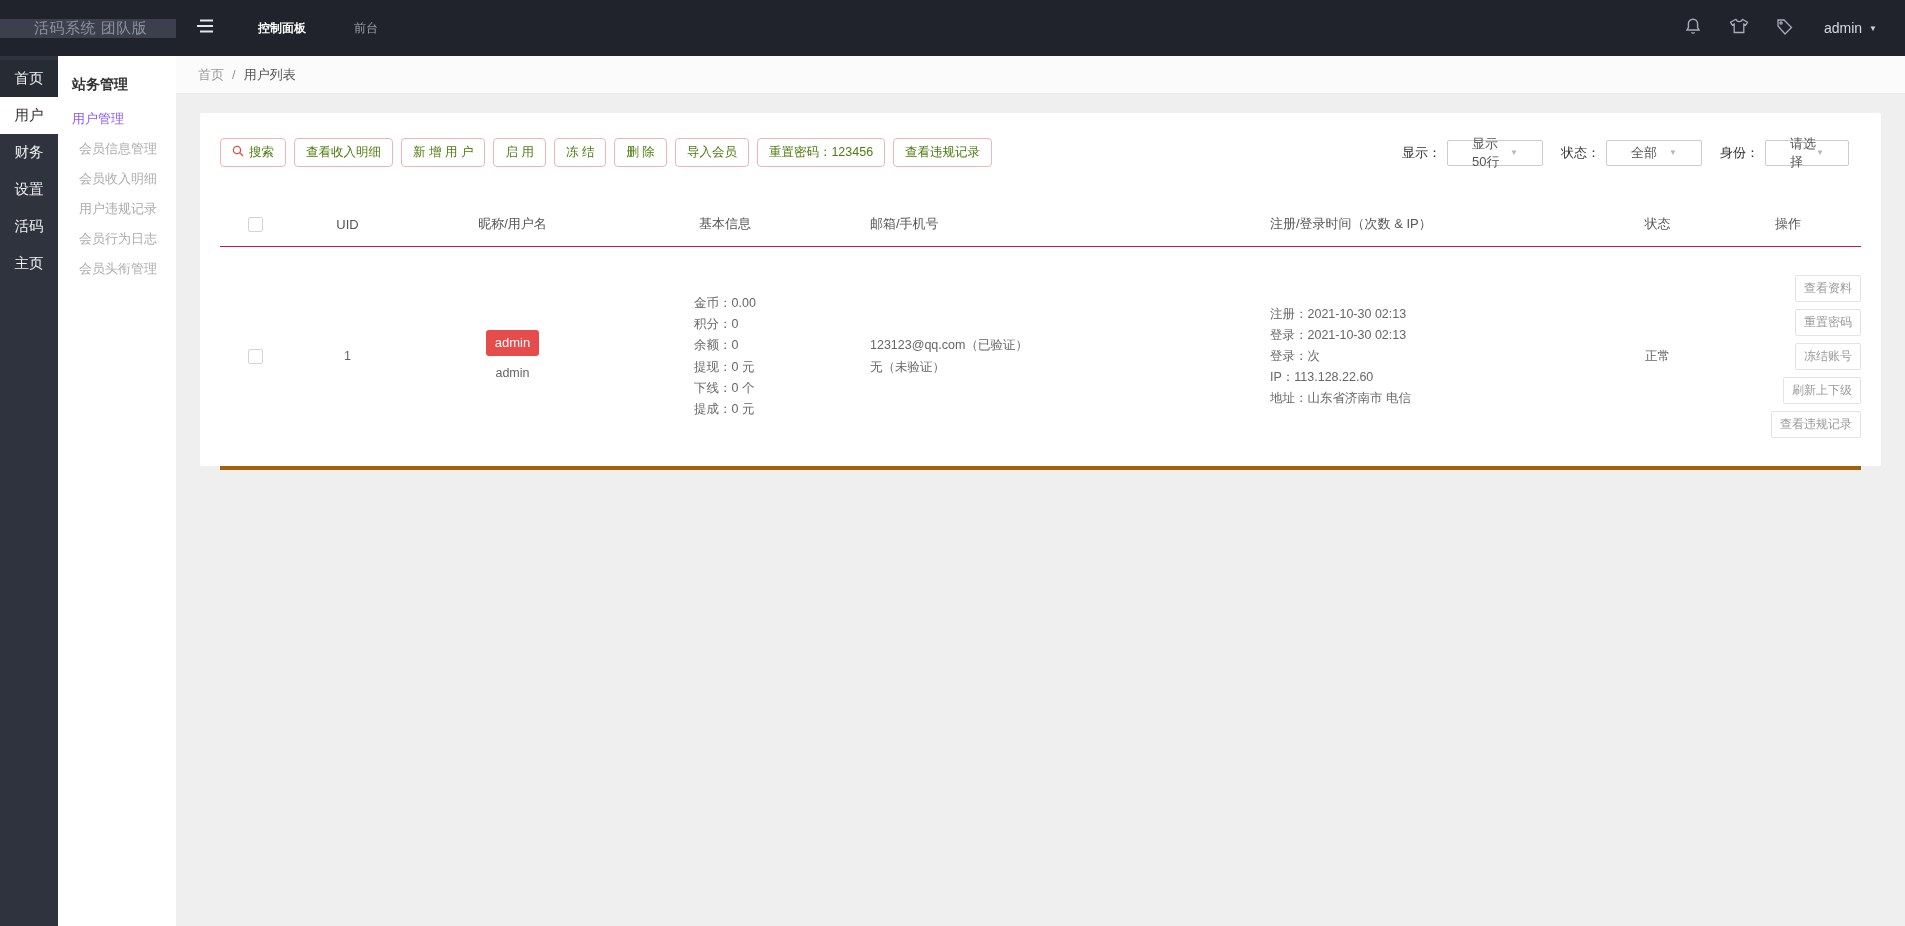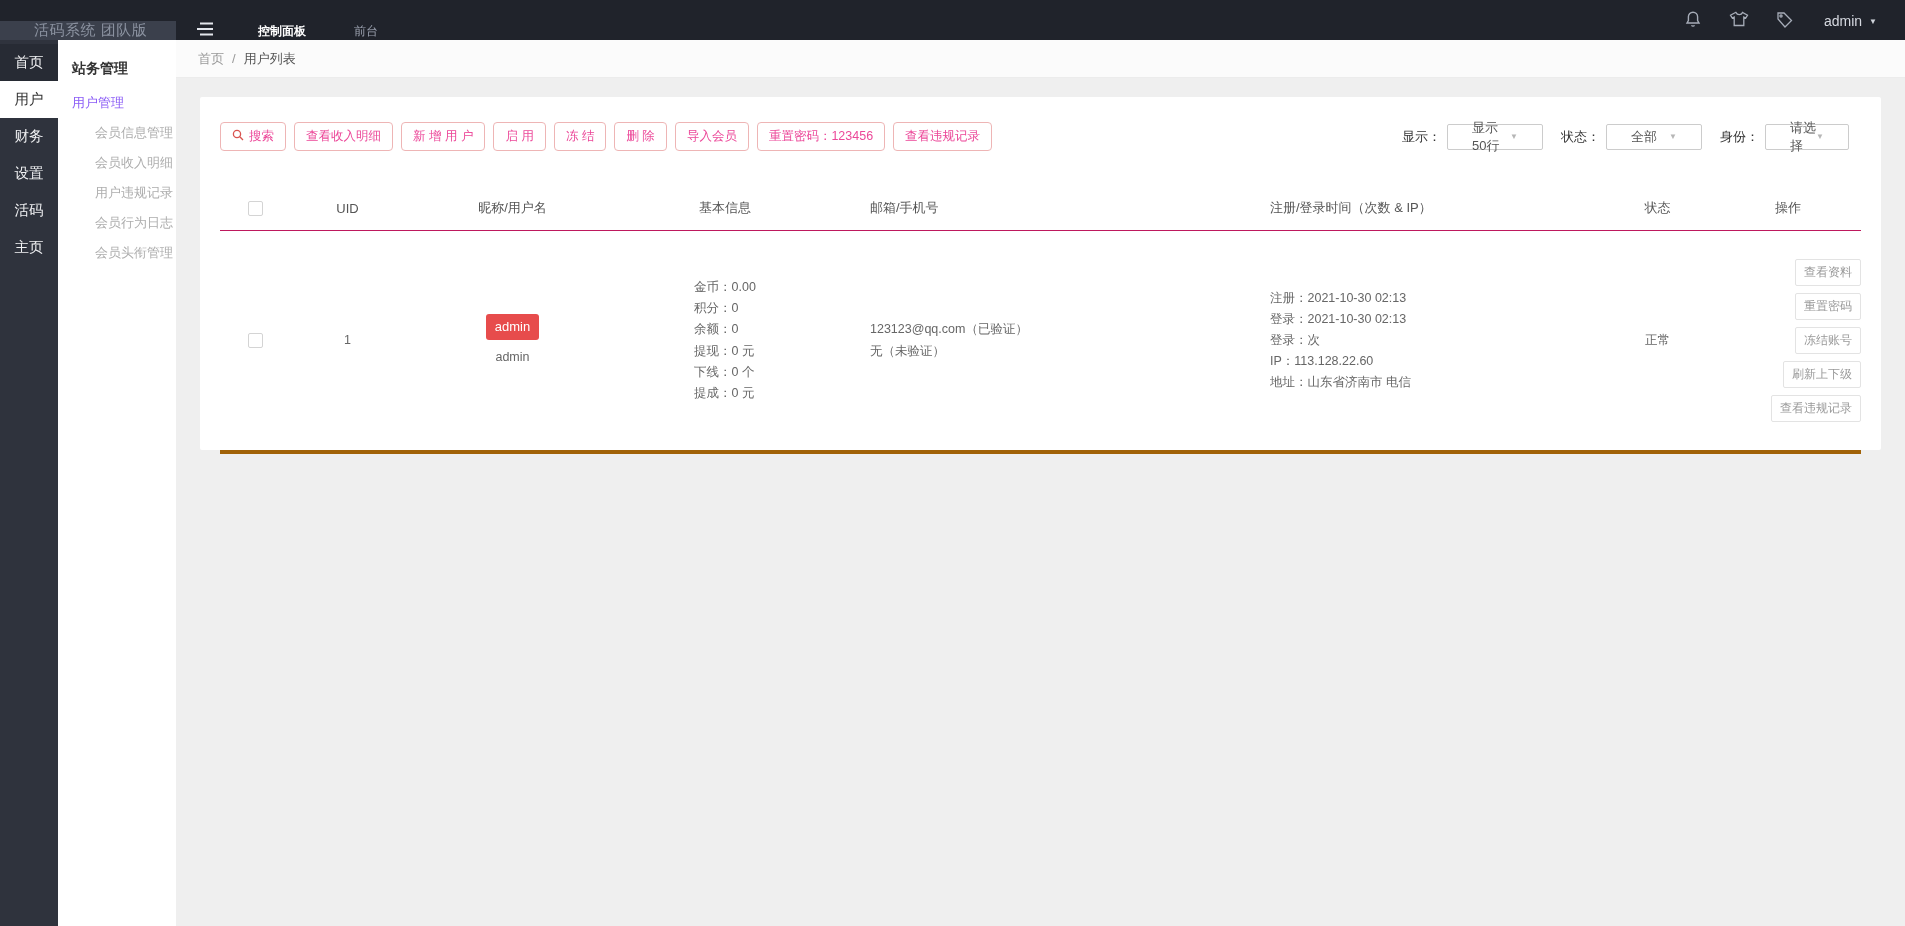--- a/index.html
+++ b/index.html
@@ -1,20 +1,20 @@
 <!DOCTYPE html>
 <html><head>
 <meta charset="utf-8">
 <style>
   * { margin:0; padding:0; box-sizing:border-box; }
   html,body { width:1905px; height:926px; overflow:hidden;
     font-family:"Liberation Sans","DejaVu Sans",sans-serif; background:#efefef; }
 
   
-  .topbar { height:40px; display:flex; align-items:flex-end; background:#20232b; }
+  .topbar { height:56px; display:flex; align-items:center; background:#20232b; }
   .logo { width:176px; background:#3b404c; color:#8b92a0; font-size:15px;
     display:flex; align-items:center; padding-left:34px; letter-spacing:.5px; }
   .menu-toggle { width:58px; display:flex; align-items:center; justify-content:center; cursor:pointer; }
   .top-nav { display:flex; align-items:stretch; }
   .top-nav-item { display:flex; align-items:center; padding:0 24px; font-size:12px;
     color:#9aa0ae; cursor:pointer; }
   .top-nav-item.active { color:#fff; font-weight:bold; }
   .top-right { margin-left:auto; display:flex; align-items:center; padding-right:18px; }
   .top-icon-btn { width:46px; height:38px; display:flex; align-items:center; justify-content:center; cursor:pointer; }
   .user-menu { display:flex; align-items:center; gap:7px; color:#d6d9e0; font-size:14px;
@@ -26,36 +26,36 @@
 
   .rail { width:58px; background:#2f333d; flex-shrink:0; padding-top:4px; }
   .rail-item { height:37px; display:flex; align-items:center; justify-content:center;
     color:#f0f1f3; font-size:14.5px; cursor:pointer; }
   .rail-item.home { background:#272b34; }
   .rail-item.active { background:#ffffff; color:#333; }
 
   .submenu { width:118px; background:#ffffff; flex-shrink:0; padding-top:12px; }
   .submenu-header { padding:8px 0 10px 14px; color:#333; font-size:14px; font-weight:bold; cursor:pointer; }
   .submenu-item { padding:6px 0 6px 14px; font-size:13px; color:#adadad; cursor:pointer; }
-  .submenu-item.sub { padding-left:37px; }
+  .submenu-item.sub { padding-left:21px; }
   .submenu-item.active { color:#8b5cf6; }
 
   .main { flex:1; display:flex; flex-direction:column; background:#efefef; }
   .breadcrumb-bar { height:38px; background:#fbfbfb; border-bottom:1px solid #ececec;
     display:flex; align-items:center; padding-left:22px; font-size:13px; color:#999; gap:8px; }
   .breadcrumb-current { color:#555; }
 
   .content { padding:19px 24px; }
   .card { background:#fff; border-radius:2px; padding:25px 20px; height:353px; }
 
   
   .toolbar { display:flex; align-items:center; justify-content:space-between; }
   .btn-group { display:flex; align-items:center; }
   .btn-red { display:inline-flex; align-items:center; gap:5px; border:1px solid #eeb5b5;
-    color:#ec4899; background:#fff; border-radius:4px; padding:5px 11px; font-size:12.5px;
+    color:#4d7c0f; background:#fff; border-radius:4px; padding:5px 11px; font-size:12.5px;
     margin-right:8px; cursor:pointer; white-space:nowrap; font-family:inherit; }
   .filters { display:flex; align-items:center; font-size:13px; color:#333; }
   .filter-label { margin-right:6px; }
   .select { width:96px; height:26px; border:1px solid #ccc; border-radius:2px; background:#fff;
     display:inline-flex; align-items:center; justify-content:space-between; padding:0 24px;
     font-size:13px; color:#555; cursor:pointer; margin-right:18px; }
   .select.small { width:84px; margin-right:12px; }
   .select .caret-down { color:#b6b6b6; }
 
   

